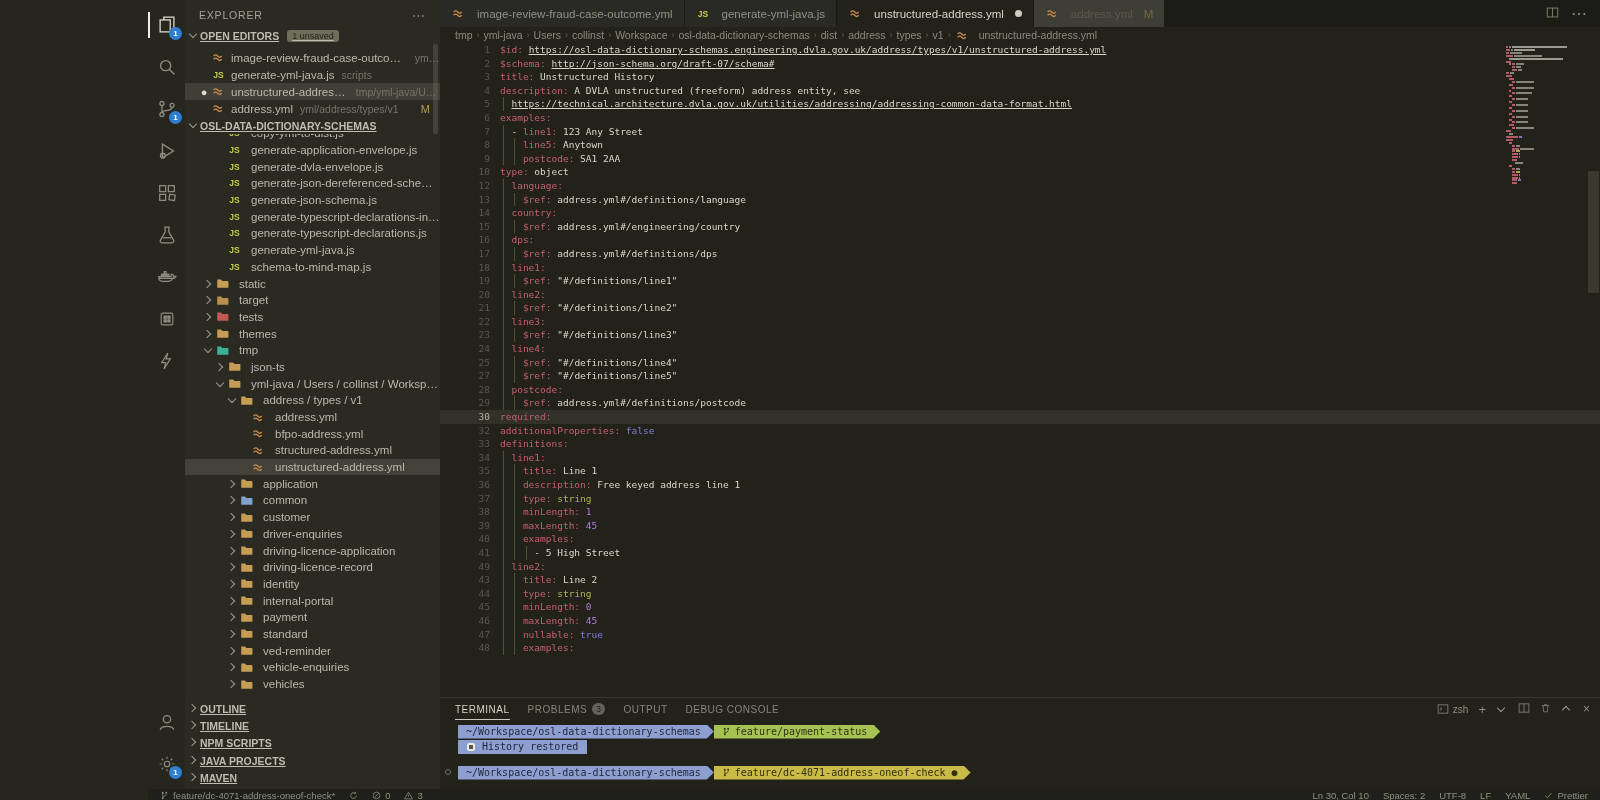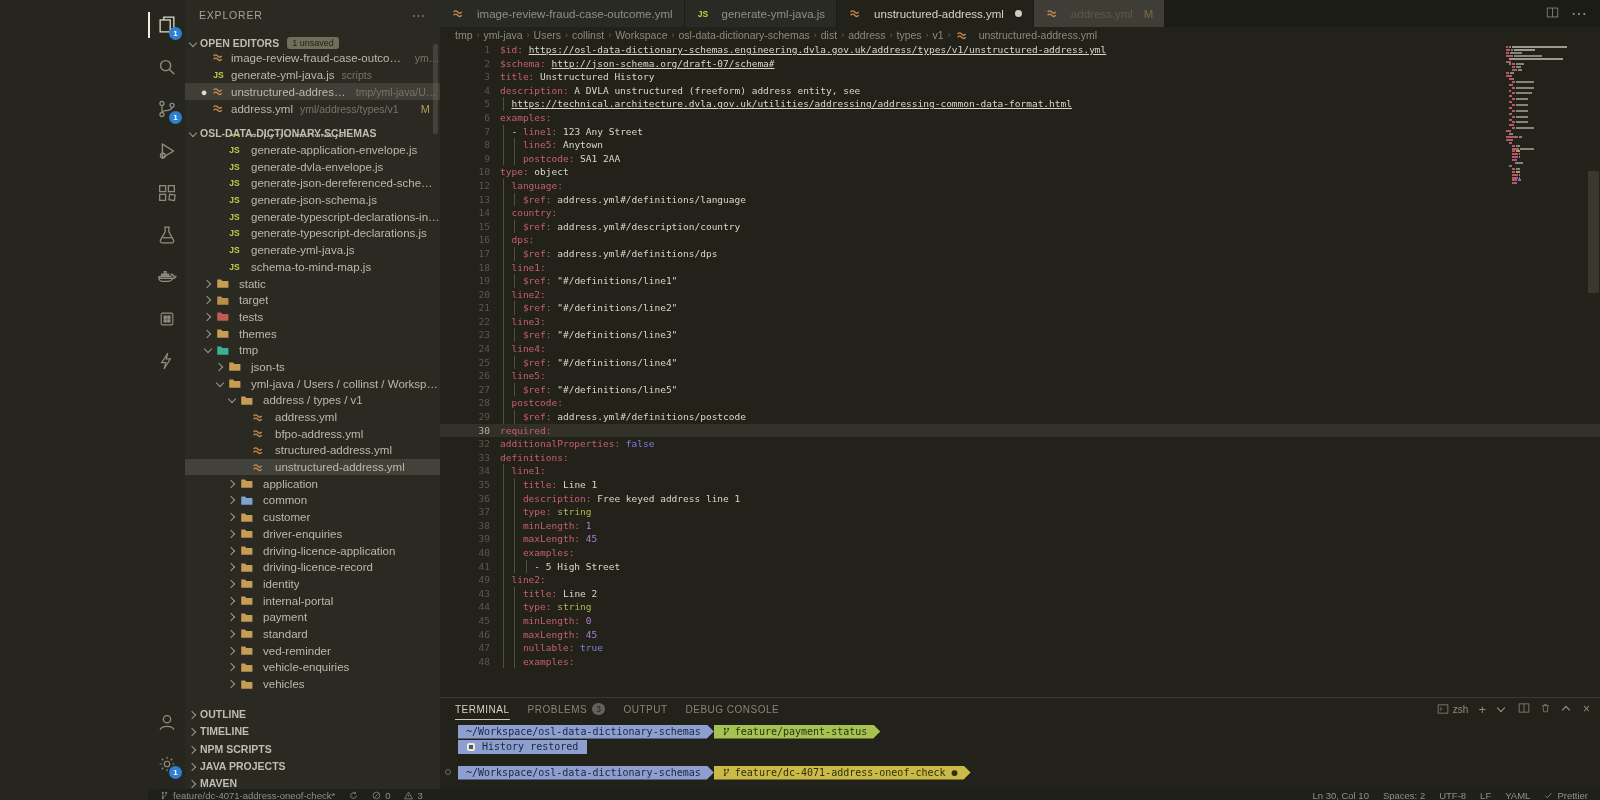--- a/index.html
+++ b/index.html
@@ -20,22 +20,22 @@
     font-size:8px; font-weight:bold; border-radius:8px; min-width:13px; height:13px;
     line-height:13px; text-align:center; }
   .ab-spacer { flex:1; }
   .ab-item svg { display:block; }
   
   .sidebar { position:absolute; left:185px; top:0; bottom:11px; width:255px;
     background:#2a2a23; font-size:11.5px; color:#b9b9ac; overflow:hidden; }
   .sb-title { height:30px; display:flex; align-items:center; padding:0 14px;
     font-size:10.5px; letter-spacing:.8px; color:#a3a398; }
   .sb-title .more { margin-left:auto; color:#9a9a8e; font-size:13px; letter-spacing:1px; }
-  .sb-sec { display:flex; align-items:flex-end; height:19px; font-weight:bold;
-    font-size:10.5px; color:#bdbdb1; padding-left:3px; white-space:nowrap; }
+  .sb-sec { display:flex; align-items:flex-start; height:19px; font-weight:bold;
+    font-size:10.5px; color:#bdbdb1; padding-left:3px; white-space:nowrap;text-decoration:underline; }
   .chev { width:10px; height:10px; position:relative; margin-right:2px; flex:none; }
   .chev::before { content:""; position:absolute; width:5px; height:5px;
     border-right:1px solid #9a9a8e; border-bottom:1px solid #9a9a8e; top:1px; left:2px;
     transform:rotate(45deg); }
   .chev.right::before { transform:rotate(-45deg); top:2px; left:1px; }
   .unsaved { background:#6e6e5a; color:#21211b; font-size:9px; font-weight:normal;
     padding:1px 5px; border-radius:3px; margin-left:8px; }
   .oe-row { height:17px; display:flex; align-items:center; padding-left:12px; position:relative; white-space:nowrap; }
   .oe-row.selected { background:#3f3f37; }
   .oe-dot { width:14px; flex:none; text-align:center; color:#dedctrl; color:#dcdccf; font-size:11px; }
@@ -667,32 +667,31 @@
         <div class="line"><span class="ln">4</span><span class="txt"><span class="t"></span><span class="k">description:</span><span class="t"> A DVLA unstructured (freeform) address entity, see</span></span></div>
         <div class="line"><span class="ln">5</span><span class="g" style="left: 63px;"></span><span class="txt"><span class="t">  </span><span class="u">https://technical.architecture.dvla.gov.uk/utilities/addressing/addressing-common-data-format.html</span></span></div>
         <div class="line"><span class="ln">6</span><span class="txt"><span class="t"></span><span class="k">examples:</span></span></div>
         <div class="line"><span class="ln">7</span><span class="g" style="left: 63px;"></span><span class="txt"><span class="t">  </span><span class="t">- </span><span class="k">line1:</span><span class="t"> 123 Any Street</span></span></div>
         <div class="line"><span class="ln">8</span><span class="g" style="left: 63px;"></span><span class="g" style="left: 74.4px;"></span><span class="txt"><span class="t">    </span><span class="k">line5:</span><span class="t"> Anytown</span></span></div>
         <div class="line"><span class="ln">9</span><span class="g" style="left: 63px;"></span><span class="g" style="left: 74.4px;"></span><span class="txt"><span class="t">    </span><span class="k">postcode:</span><span class="t"> SA1 2AA</span></span></div>
         <div class="line"><span class="ln">10</span><span class="txt"><span class="t"></span><span class="k">type:</span><span class="t"> object</span></span></div>
         <div class="line"><span class="ln">12</span><span class="g" style="left: 63px;"></span><span class="txt"><span class="t">  </span><span class="k">language:</span></span></div>
         <div class="line"><span class="ln">13</span><span class="g" style="left: 63px;"></span><span class="g" style="left: 74.4px;"></span><span class="txt"><span class="t">    </span><span class="k">$ref:</span><span class="t"> address.yml#/definitions/language</span></span></div>
         <div class="line"><span class="ln">14</span><span class="g" style="left: 63px;"></span><span class="txt"><span class="t">  </span><span class="k">country:</span></span></div>
-        <div class="line"><span class="ln">15</span><span class="g" style="left: 63px;"></span><span class="g" style="left: 74.4px;"></span><span class="txt"><span class="t">    </span><span class="k">$ref:</span><span class="t"> address.yml#/description/country</span></span></div>
+        <div class="line"><span class="ln">15</span><span class="g" style="left: 63px;"></span><span class="g" style="left: 74.4px;"></span><span class="txt"><span class="t">    </span><span class="k">$ref:</span><span class="t"> address.yml#/engineering/country</span></span></div>
         <div class="line"><span class="ln">16</span><span class="g" style="left: 63px;"></span><span class="txt"><span class="t">  </span><span class="k">dps:</span></span></div>
         <div class="line"><span class="ln">17</span><span class="g" style="left: 63px;"></span><span class="g" style="left: 74.4px;"></span><span class="txt"><span class="t">    </span><span class="k">$ref:</span><span class="t"> address.yml#/definitions/dps</span></span></div>
         <div class="line"><span class="ln">18</span><span class="g" style="left: 63px;"></span><span class="txt"><span class="t">  </span><span class="k">line1:</span></span></div>
         <div class="line"><span class="ln">19</span><span class="g" style="left: 63px;"></span><span class="g" style="left: 74.4px;"></span><span class="txt"><span class="t">    </span><span class="k">$ref:</span><span class="t"> "#/definitions/line1"</span></span></div>
         <div class="line"><span class="ln">20</span><span class="g" style="left: 63px;"></span><span class="txt"><span class="t">  </span><span class="k">line2:</span></span></div>
         <div class="line"><span class="ln">21</span><span class="g" style="left: 63px;"></span><span class="g" style="left: 74.4px;"></span><span class="txt"><span class="t">    </span><span class="k">$ref:</span><span class="t"> "#/definitions/line2"</span></span></div>
         <div class="line"><span class="ln">22</span><span class="g" style="left: 63px;"></span><span class="txt"><span class="t">  </span><span class="k">line3:</span></span></div>
         <div class="line"><span class="ln">23</span><span class="g" style="left: 63px;"></span><span class="g" style="left: 74.4px;"></span><span class="txt"><span class="t">    </span><span class="k">$ref:</span><span class="t"> "#/definitions/line3"</span></span></div>
         <div class="line"><span class="ln">24</span><span class="g" style="left: 63px;"></span><span class="txt"><span class="t">  </span><span class="k">line4:</span></span></div>
         <div class="line"><span class="ln">25</span><span class="g" style="left: 63px;"></span><span class="g" style="left: 74.4px;"></span><span class="txt"><span class="t">    </span><span class="k">$ref:</span><span class="t"> "#/definitions/line4"</span></span></div>
-        <div class="line"><span class="ln">26</span><span class="g" style="left: 63px;"></span><span class="txt"><span class="t">  </span><span class="k">line5:</span></span></div>
         <div class="line"><span class="ln">27</span><span class="g" style="left: 63px;"></span><span class="g" style="left: 74.4px;"></span><span class="txt"><span class="t">    </span><span class="k">$ref:</span><span class="t"> "#/definitions/line5"</span></span></div>
         <div class="line"><span class="ln">28</span><span class="g" style="left: 63px;"></span><span class="txt"><span class="t">  </span><span class="k">postcode:</span></span></div>
         <div class="line"><span class="ln">29</span><span class="g" style="left: 63px;"></span><span class="g" style="left: 74.4px;"></span><span class="txt"><span class="t">    </span><span class="k">$ref:</span><span class="t"> address.yml#/definitions/postcode</span></span></div>
         <div class="line cur"><span class="ln">30</span><span class="txt"><span class="t"></span><span class="k">required:</span></span></div>
         <div class="line"><span class="ln">32</span><span class="txt"><span class="t"></span><span class="k">additionalProperties:</span><span class="b"> false</span></span></div>
         <div class="line"><span class="ln">33</span><span class="txt"><span class="t"></span><span class="k">definitions:</span></span></div>
         <div class="line"><span class="ln">34</span><span class="g" style="left: 63px;"></span><span class="txt"><span class="t">  </span><span class="k">line1:</span></span></div>
         <div class="line"><span class="ln">35</span><span class="g" style="left: 63px;"></span><span class="g" style="left: 74.4px;"></span><span class="txt"><span class="t">    </span><span class="k">title:</span><span class="t"> Line 1</span></span></div>
         <div class="line"><span class="ln">36</span><span class="g" style="left: 63px;"></span><span class="g" style="left: 74.4px;"></span><span class="txt"><span class="t">    </span><span class="k">description:</span><span class="t"> Free keyed address line 1</span></span></div>
         <div class="line"><span class="ln">37</span><span class="g" style="left: 63px;"></span><span class="g" style="left: 74.4px;"></span><span class="txt"><span class="t">    </span><span class="k">type:</span><span class="y"> string</span></span></div>

